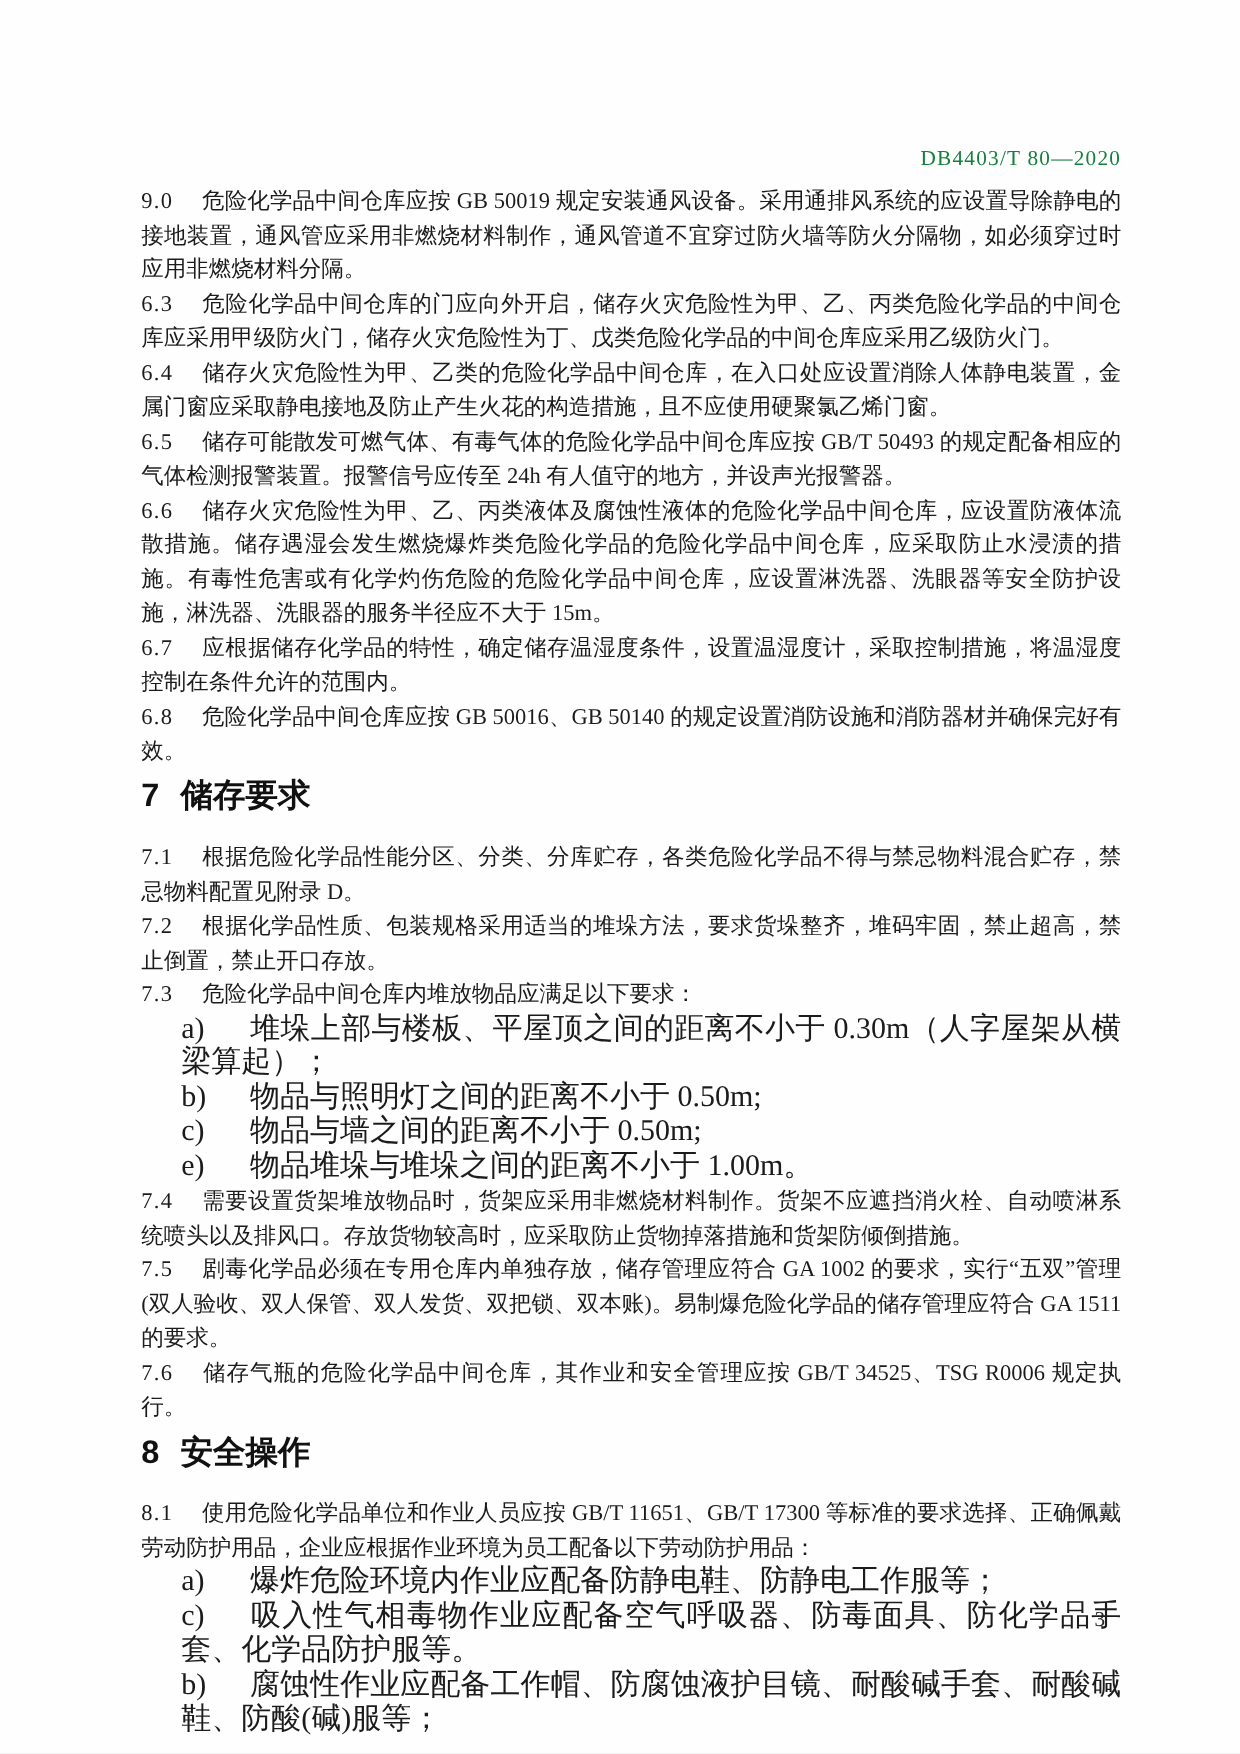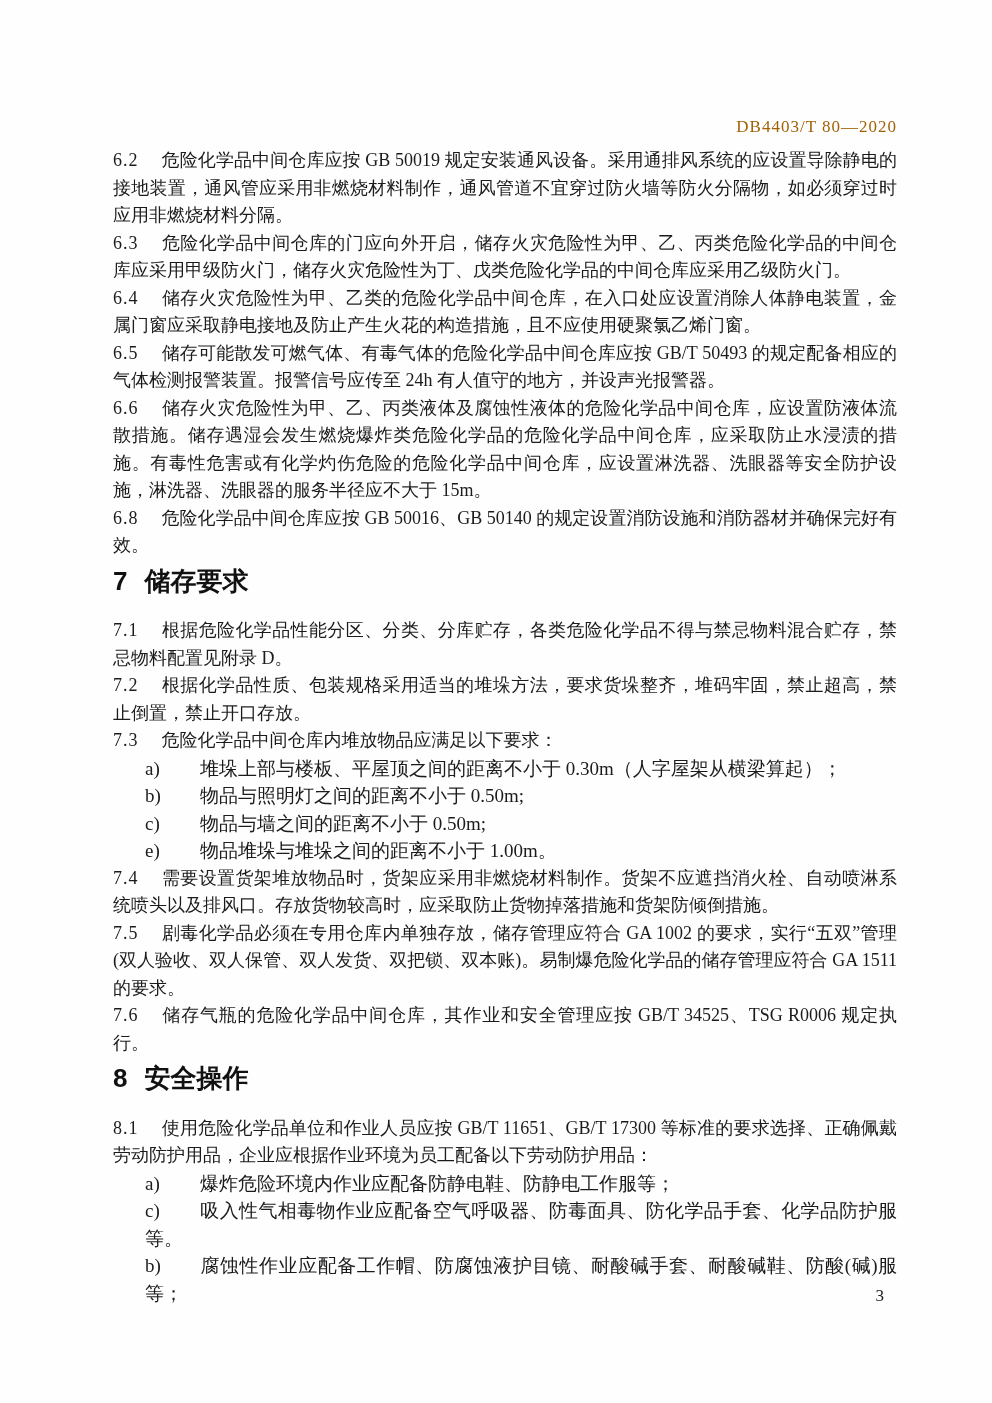--- a/index.html
+++ b/index.html
@@ -11,21 +11,21 @@
     color:#1b1b1b;
     font-family:"Liberation Serif","DejaVu Serif",serif;
     overflow:hidden;
   }
   .header {
     position:absolute;
     top:117px; left:113px; width:784px;
     text-align:right;
     font-size:17px;
     letter-spacing:1px;
-    color:#a16207;
+    color:#15803d;
   }
   .content {
     position:absolute;
     top:147px; left:113px; width:784px;
   }
   p.clause {
     margin:0;
     font-size:18px;
     line-height:27.5px;
     text-align:justify;
@@ -44,21 +44,21 @@
     line-height:27.5px;
     color:#111;
   }
   .hnum { margin-right:17px; }
   ul.abc-list {
     list-style:none;
     margin:0;
     padding:0 0 0 32px;
   }
   ul.abc-list li {
-    font-size:19px;
+    font-size:24px;
     line-height:27.5px;
     text-align:justify;
   }
   .ilabel {
     display:inline-block;
     width:55px;
   }
   .page-number {
     position:absolute;
     top:1286px;
@@ -71,25 +71,26 @@
 <body>
 
 <div class="page">
 
   <div class="header">
     <span>DB4403/T 80—2020</span>
   </div>
 
   <main class="content">
 
-    <p class="clause"><span class="cnum">6.2</span><span>危险化学品中间仓库应按 GB 50019 规定安装通风设备。采用通排风系统的应设置导除静电的接地装置，通风管应采用非燃烧材料制作，通风管道不宜穿过防火墙等防火分隔物，如必须穿过时应用非燃烧材料分隔。</span></p>
+    <p class="clause"><span class="cnum">9.0</span><span>危险化学品中间仓库应按 GB 50019 规定安装通风设备。采用通排风系统的应设置导除静电的接地装置，通风管应采用非燃烧材料制作，通风管道不宜穿过防火墙等防火分隔物，如必须穿过时应用非燃烧材料分隔。</span></p>
     <p class="clause"><span class="cnum">6.3</span><span>危险化学品中间仓库的门应向外开启，储存火灾危险性为甲、乙、丙类危险化学品的中间仓库应采用甲级防火门，储存火灾危险性为丁、戊类危险化学品的中间仓库应采用乙级防火门。</span></p>
     <p class="clause"><span class="cnum">6.4</span><span>储存火灾危险性为甲、乙类的危险化学品中间仓库，在入口处应设置消除人体静电装置，金属门窗应采取静电接地及防止产生火花的构造措施，且不应使用硬聚氯乙烯门窗。</span></p>
     <p class="clause"><span class="cnum">6.5</span><span>储存可能散发可燃气体、有毒气体的危险化学品中间仓库应按 GB/T 50493 的规定配备相应的气体检测报警装置。报警信号应传至 24h 有人值守的地方，并设声光报警器。</span></p>
     <p class="clause"><span class="cnum">6.6</span><span>储存火灾危险性为甲、乙、丙类液体及腐蚀性液体的危险化学品中间仓库，应设置防液体流散措施。储存遇湿会发生燃烧爆炸类危险化学品的危险化学品中间仓库，应采取防止水浸渍的措施。有毒性危害或有化学灼伤危险的危险化学品中间仓库，应设置淋洗器、洗眼器等安全防护设施，淋洗器、洗眼器的服务半径应不大于 15m。</span></p>
+    <p class="clause"><span class="cnum">6.7</span><span>应根据储存化学品的特性，确定储存温湿度条件，设置温湿度计，采取控制措施，将温湿度控制在条件允许的范围内。</span></p>
     <p class="clause"><span class="cnum">6.8</span><span>危险化学品中间仓库应按 GB 50016、GB 50140 的规定设置消防设施和消防器材并确保完好有效。</span></p>
 
     <h2 class="sec-heading"><span class="hnum">7</span><span>储存要求</span></h2>
 
     <p class="clause"><span class="cnum">7.1</span><span>根据危险化学品性能分区、分类、分库贮存，各类危险化学品不得与禁忌物料混合贮存，禁忌物料配置见附录 D。</span></p>
     <p class="clause"><span class="cnum">7.2</span><span>根据化学品性质、包装规格采用适当的堆垛方法，要求货垛整齐，堆码牢固，禁止超高，禁止倒置，禁止开口存放。</span></p>
     <p class="clause"><span class="cnum">7.3</span><span>危险化学品中间仓库内堆放物品应满足以下要求：</span></p>
 
     <ul class="abc-list">
       <li><span class="ilabel">a)</span><span>堆垛上部与楼板、平屋顶之间的距离不小于 0.30m（人字屋架从横梁算起）；</span></li>

